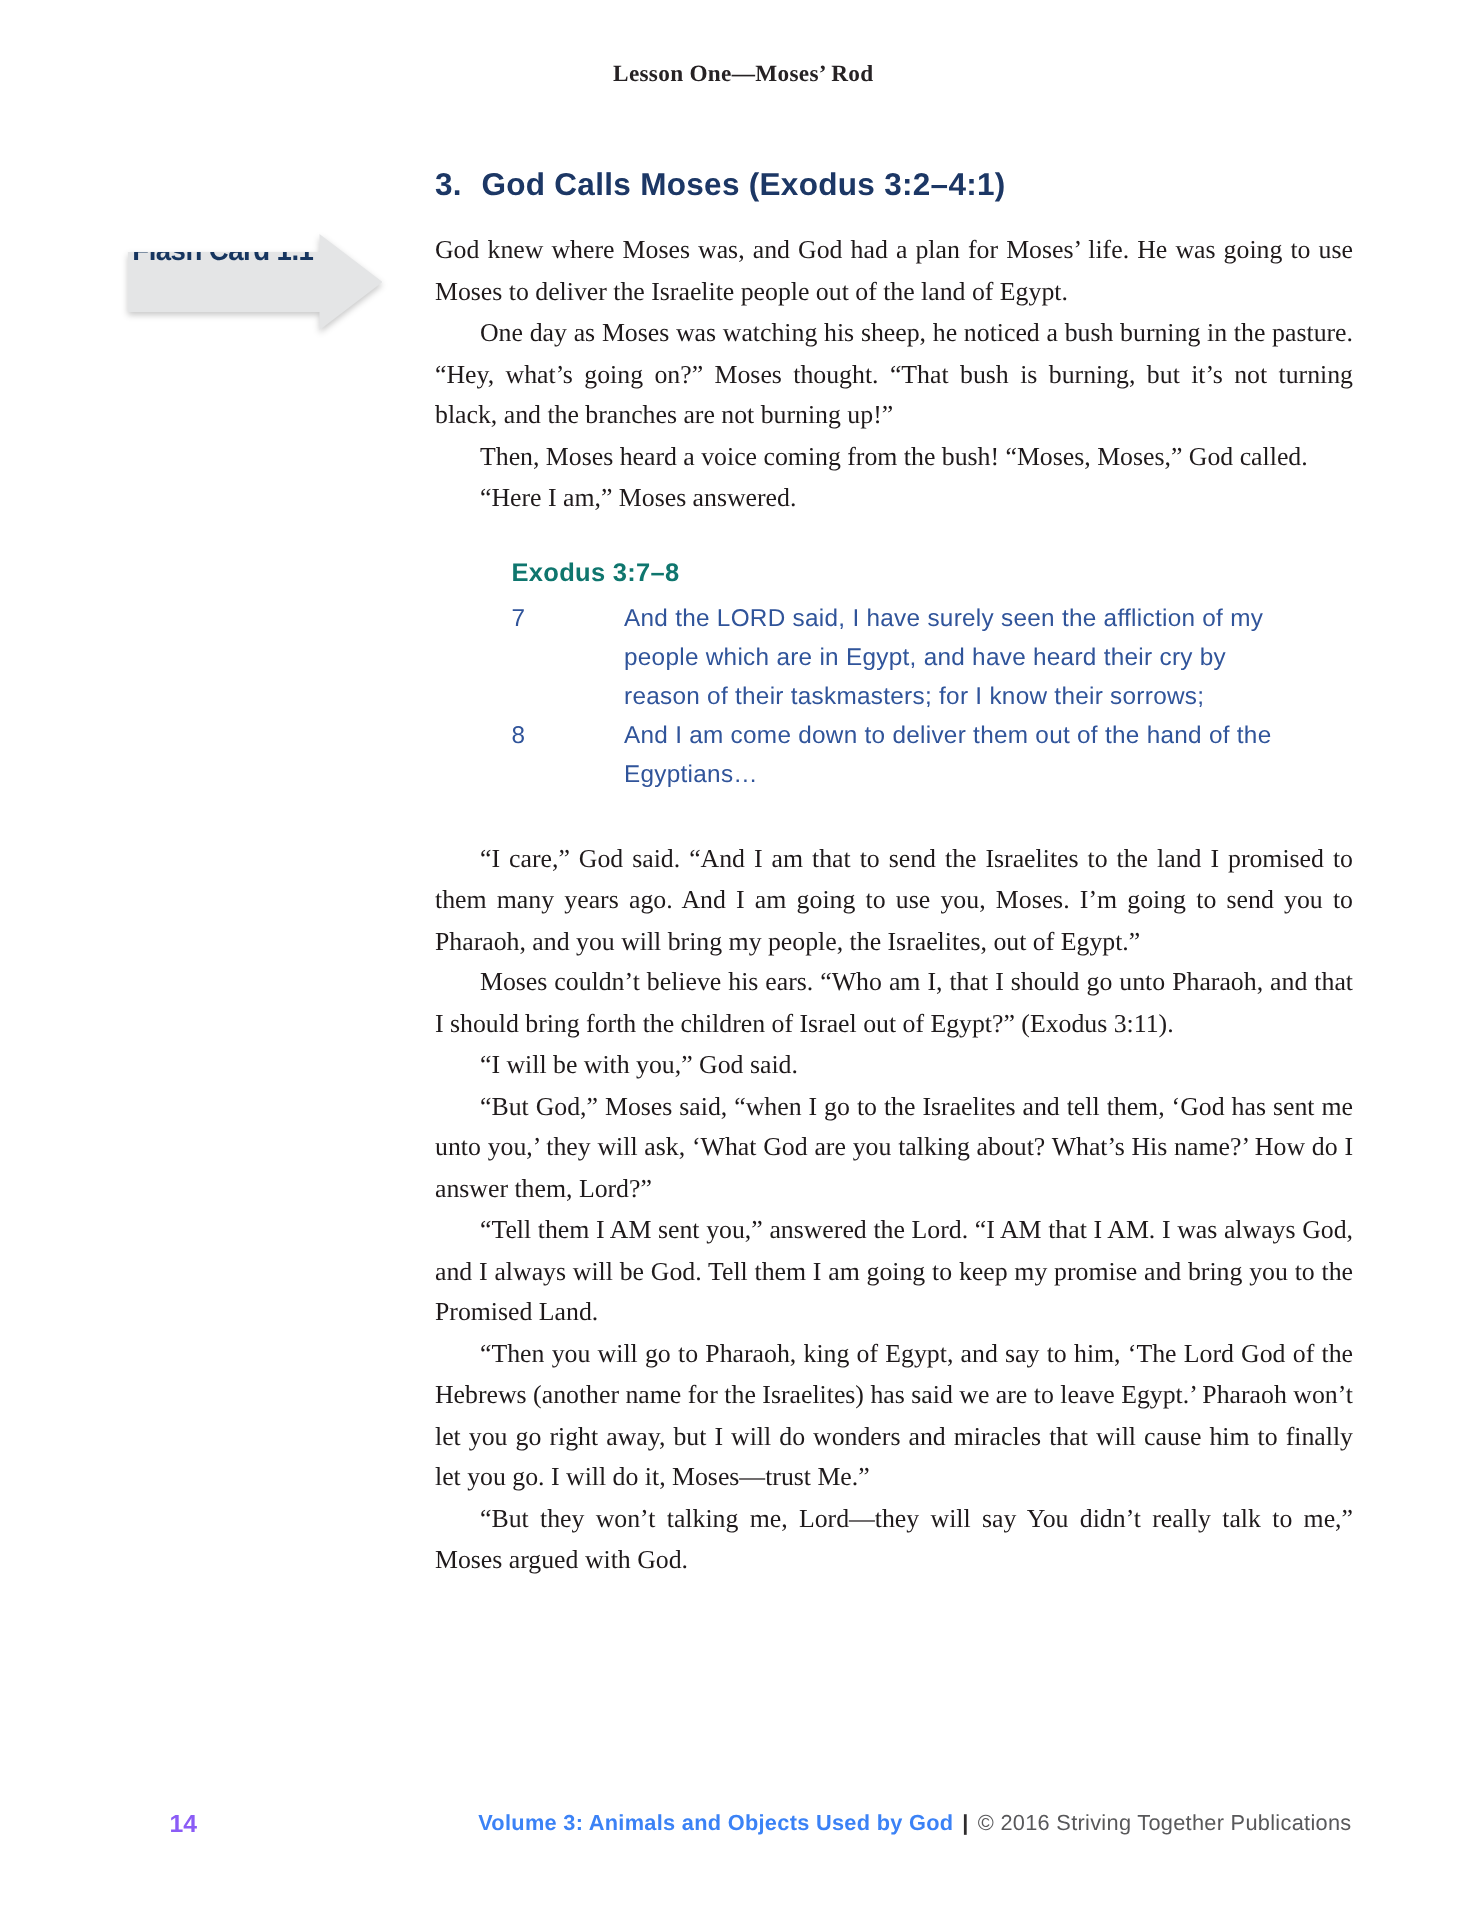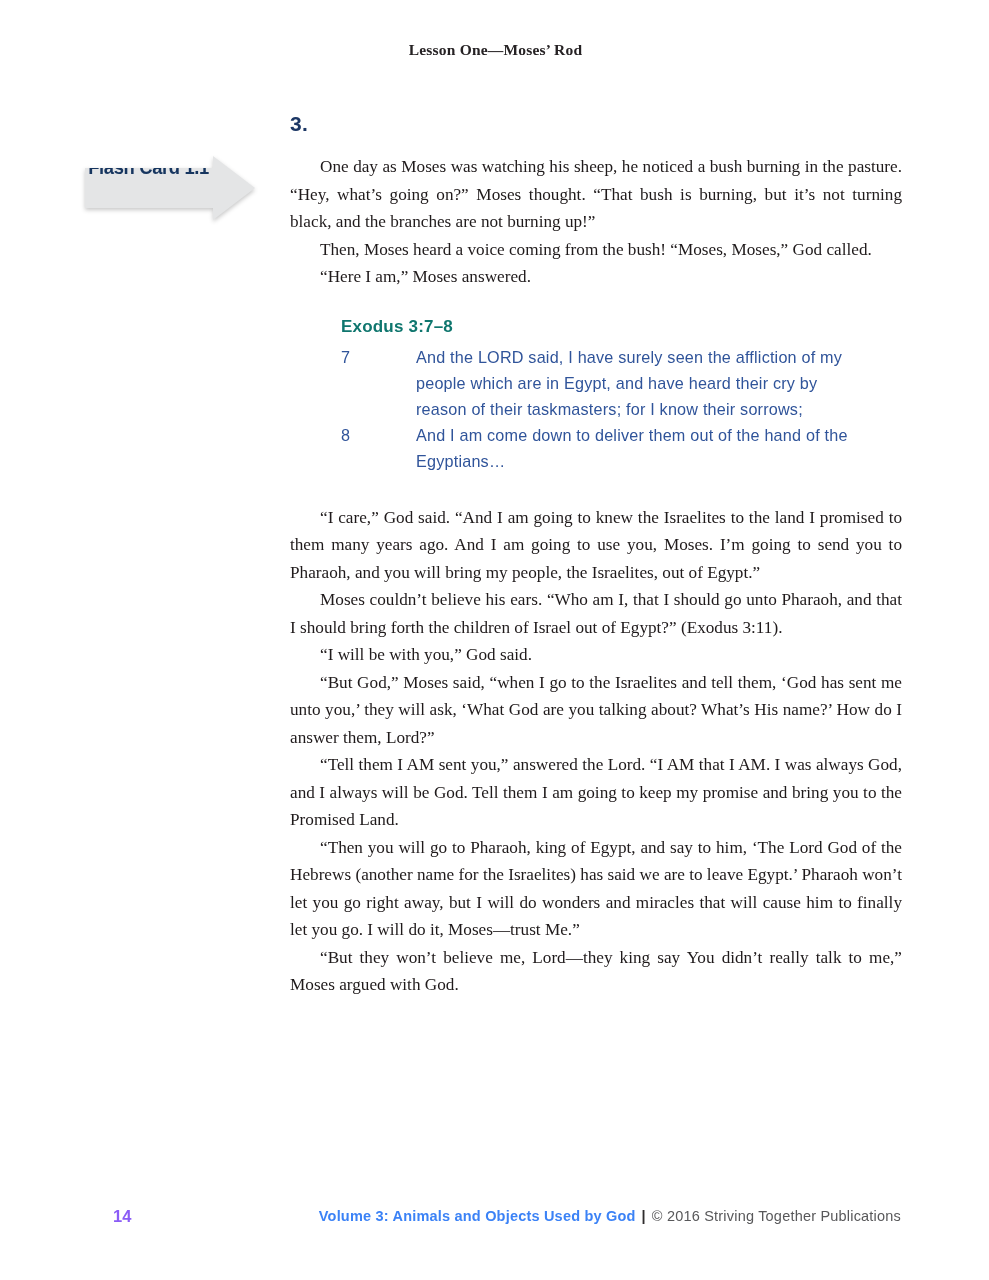--- a/index.html
+++ b/index.html
@@ -77,45 +77,47 @@
 
   <div class="flash-wrap">
     <div class="flash-arrow">
       <span class="flash-label">Flash Card 1.1</span>
     </div>
   </div>
 
   <div class="content">
     <h2 class="section-heading">
       <span>3.</span>
+      <span>God Calls Moses (Exodus 3:2–4:1)</span>
     </h2>
 
+    <p class="body">God knew where Moses was, and God had a plan for Moses’ life. He was going to use Moses to deliver the Israelite people out of the land of Egypt.</p>
     <p class="body indent">One day as Moses was watching his sheep, he noticed a bush burning in the pasture. “Hey, what’s going on?” Moses thought. “That bush is burning, but it’s not turning black, and the branches are not burning up!”</p>
     <p class="body indent">Then, Moses heard a voice coming from the bush! “Moses, Moses,” God called.</p>
     <p class="body indent">“Here I am,” Moses answered.</p>
 
     <div class="scripture">
       <div class="scripture-heading">Exodus 3:7–8</div>
       <div class="verse">
         <span class="vnum">7</span>
         <span class="vtext">And the LORD said, I have surely seen the affliction of my people which are in Egypt, and have heard their cry by reason of their taskmasters; for I know their sorrows;</span>
       </div>
       <div class="verse">
         <span class="vnum">8</span>
         <span class="vtext">And I am come down to deliver them out of the hand of the Egyptians…</span>
       </div>
     </div>
 
-    <p class="body indent">“I care,” God said. “And I am going to knew the Israelites to the land I promised to them many years ago. And I am going to use you, Moses. I’m going to send you to Pharaoh, and you will bring my people, the Israelites, out of Egypt.”</p>
+    <p class="body indent">“I care,” God said. “And I am that to send the Israelites to the land I promised to them many years ago. And I am going to use you, Moses. I’m going to send you to Pharaoh, and you will bring my people, the Israelites, out of Egypt.”</p>
     <p class="body indent">Moses couldn’t believe his ears. “Who am I, that I should go unto Pharaoh, and that I should bring forth the children of Israel out of Egypt?” (Exodus 3:11).</p>
     <p class="body indent">“I will be with you,” God said.</p>
     <p class="body indent">“But God,” Moses said, “when I go to the Israelites and tell them, ‘God has sent me unto you,’ they will ask, ‘What God are you talking about? What’s His name?’ How do I answer them, Lord?”</p>
     <p class="body indent">“Tell them I AM sent you,” answered the Lord. “I AM that I AM. I was always God, and I always will be God. Tell them I am going to keep my promise and bring you to the Promised Land.</p>
     <p class="body indent">“Then you will go to Pharaoh, king of Egypt, and say to him, ‘The Lord God of the Hebrews (another name for the Israelites) has said we are to leave Egypt.’ Pharaoh won’t let you go right away, but I will do wonders and miracles that will cause him to finally let you go. I will do it, Moses—trust Me.”</p>
-    <p class="body indent">“But they won’t believe me, Lord—they king say You didn’t really talk to me,” Moses argued with God.</p>
+    <p class="body indent">“But they won’t talking me, Lord—they will say You didn’t really talk to me,” Moses argued with God.</p>
   </div>
 
   <div class="footer">
     <span class="pagenum">14</span>
     <div class="footer-text">
       <span class="fbold">Volume 3: Animals and Objects Used by God</span><span class="fsep">|</span><span class="freg">© 2016 Striving Together Publications</span>
     </div>
   </div>
 
 </div>

